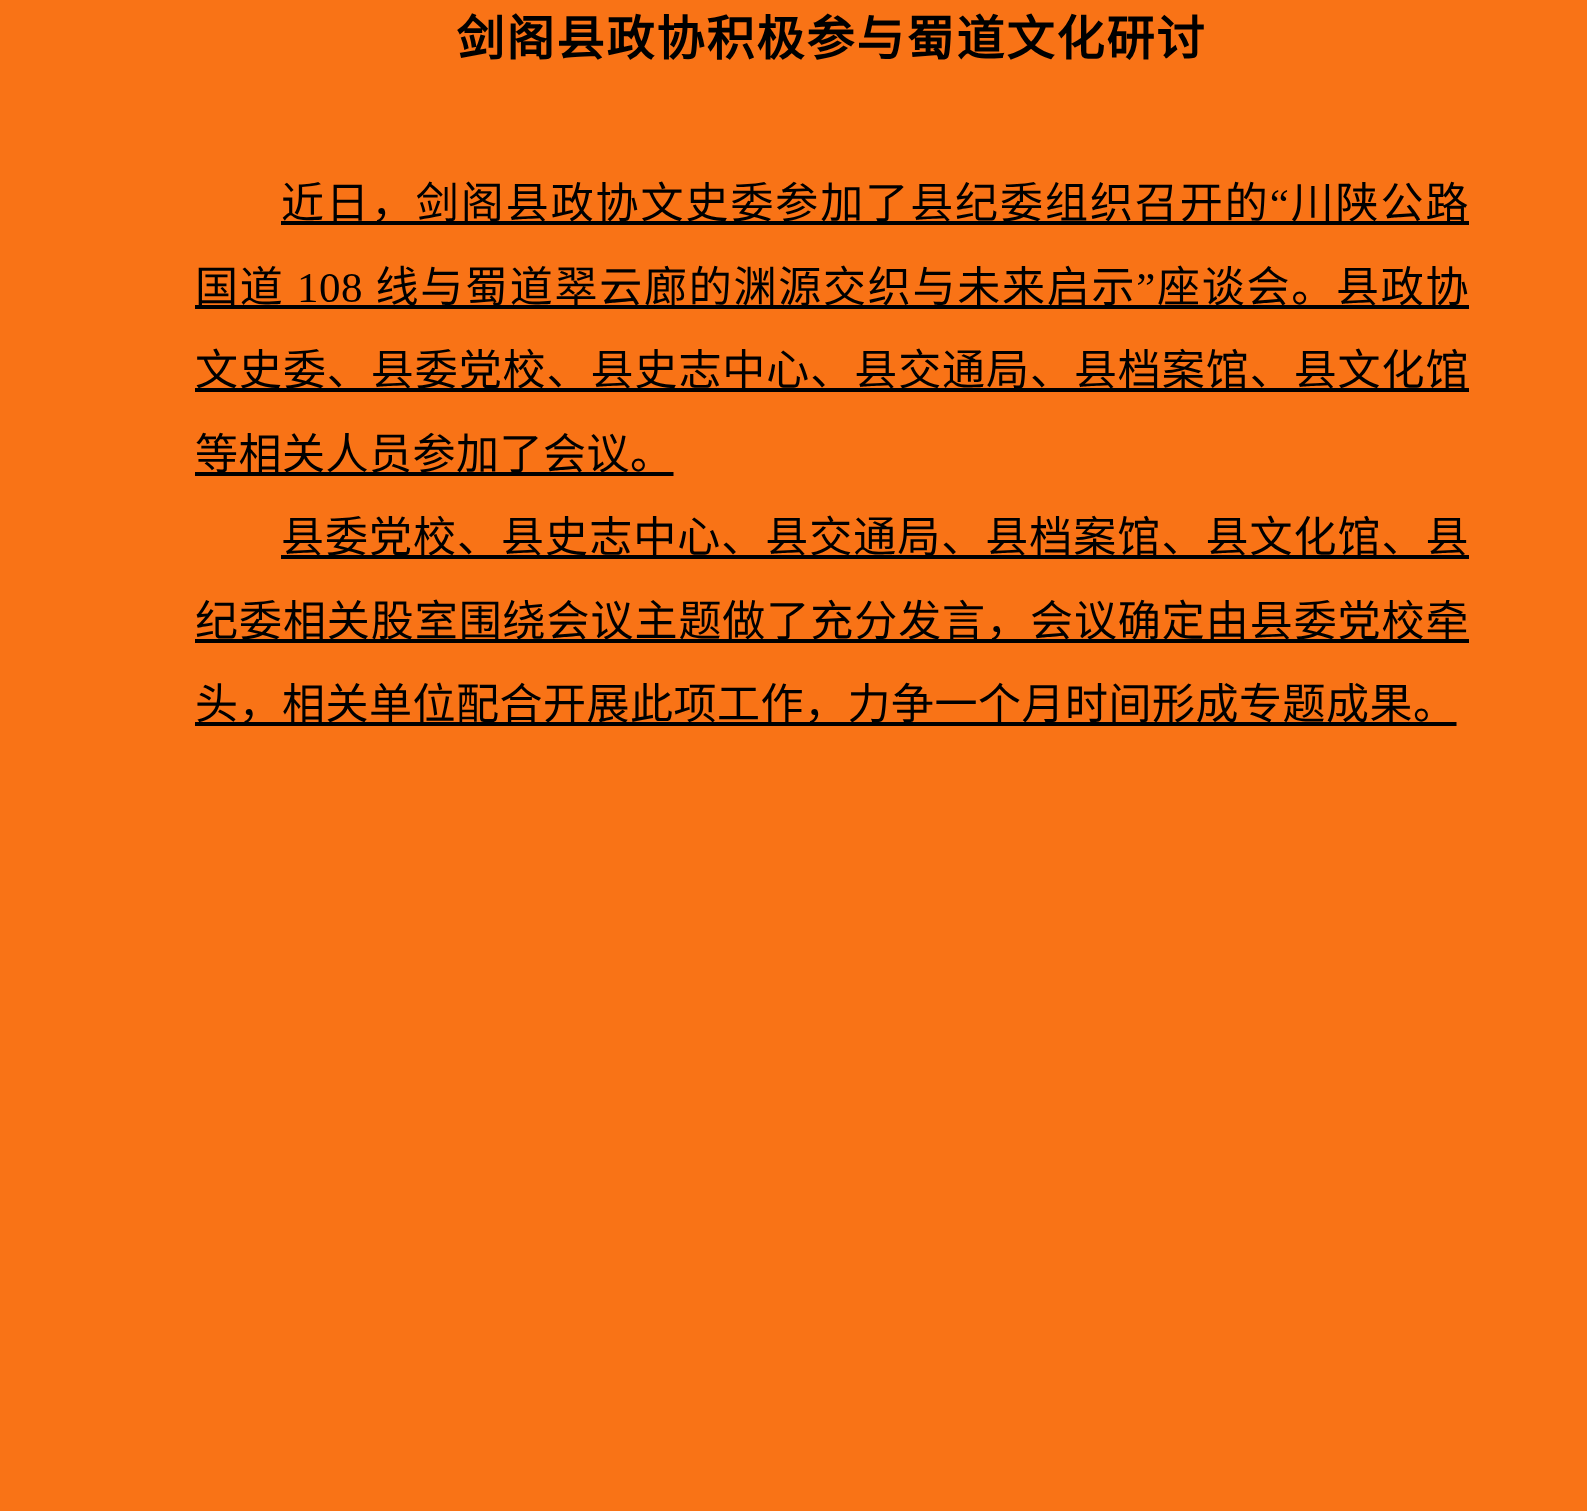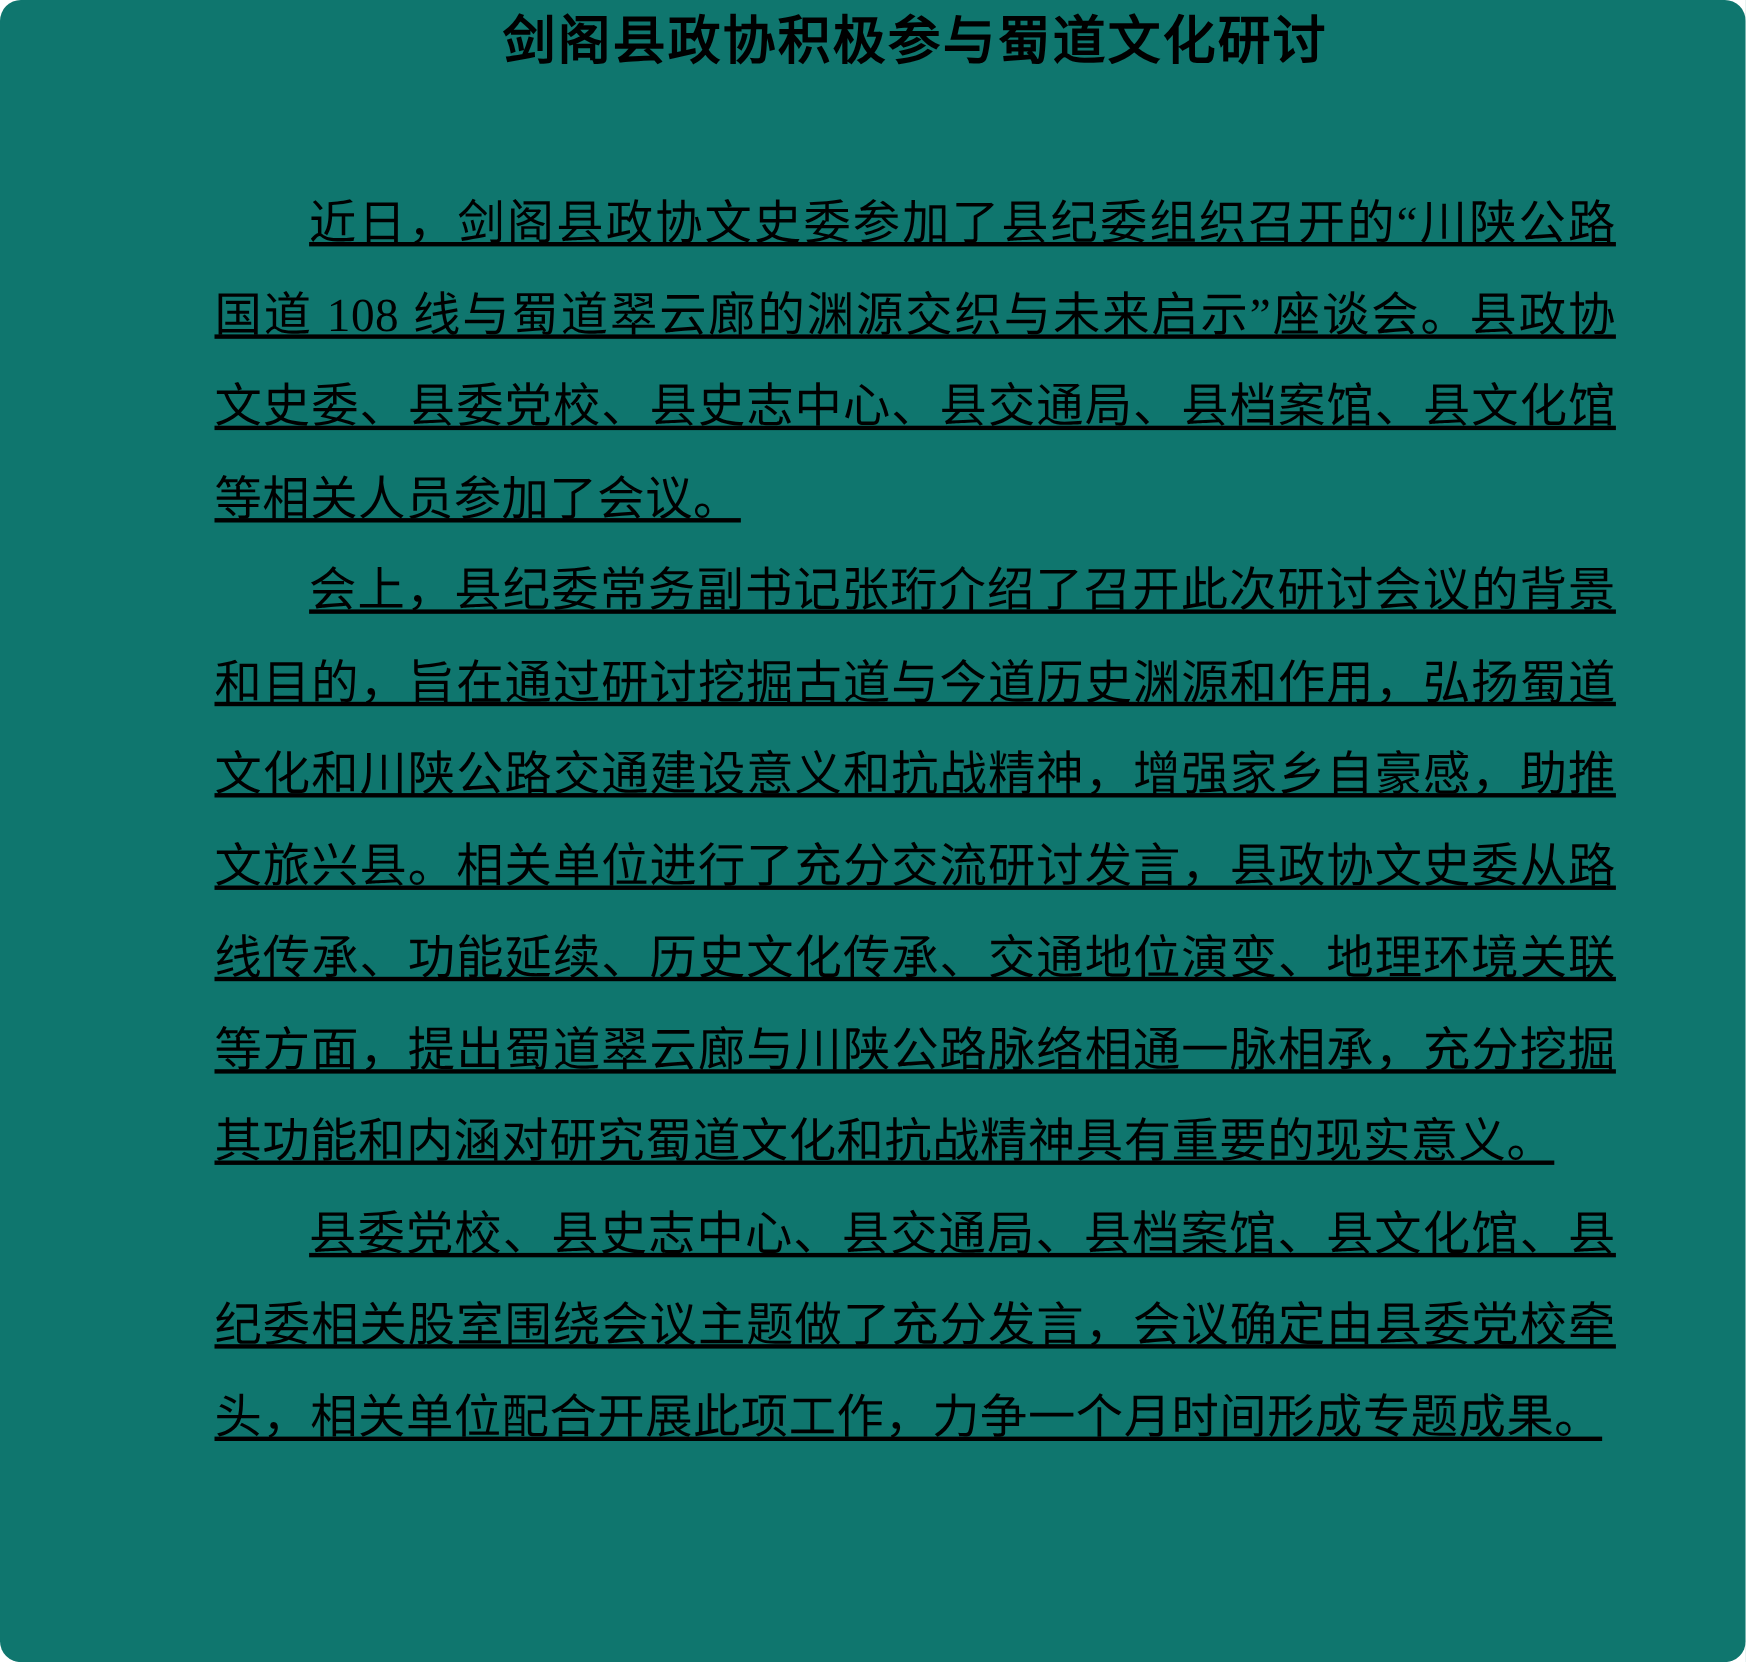--- a/index.html
+++ b/index.html
@@ -4,27 +4,26 @@
 <style>
   html, body {
     margin: 0;
     padding: 0;
     background: #ffffff;
   }
   .page {
     position: relative;
     width: 1587px;
     height: 1511px;
-    background: #0f766e;
+    background: #f97316;
     color: #000000;
     box-sizing: border-box;
     padding: 6px 118px 0 195px;
     overflow: hidden;
     font-family: "Liberation Serif", "DejaVu Serif", serif;
-    border-radius: 19px;
   }
   .doc-title {
     margin: 0 0 90px 0;
     font-size: 48px;
     line-height: 66px;
     font-weight: bold;
     text-align: center;
     letter-spacing: 2px;
     white-space: nowrap;
   }
@@ -39,16 +38,15 @@
     text-decoration: underline;
   }
 </style>
 </head>
 <body>
 
 <div class="page">
   <h1 class="doc-title">剑阁县政协积极参与蜀道文化研讨</h1>
   <div class="doc-body">
     <p>近日，剑阁县政协文史委参加了县纪委组织召开的“川陕公路国道 108 线与蜀道翠云廊的渊源交织与未来启示”座谈会。县政协文史委、县委党校、县史志中心、县交通局、县档案馆、县文化馆等相关人员参加了会议。</p>
-    <p>会上，县纪委常务副书记张珩介绍了召开此次研讨会议的背景和目的，旨在通过研讨挖掘古道与今道历史渊源和作用，弘扬蜀道文化和川陕公路交通建设意义和抗战精神，增强家乡自豪感，助推文旅兴县。相关单位进行了充分交流研讨发言，县政协文史委从路线传承、功能延续、历史文化传承、交通地位演变、地理环境关联等方面，提出蜀道翠云廊与川陕公路脉络相通一脉相承，充分挖掘其功能和内涵对研究蜀道文化和抗战精神具有重要的现实意义。</p>
     <p>县委党校、县史志中心、县交通局、县档案馆、县文化馆、县纪委相关股室围绕会议主题做了充分发言，会议确定由县委党校牵头，相关单位配合开展此项工作，力争一个月时间形成专题成果。</p>
   </div>
 </div>
 
 </body></html>

